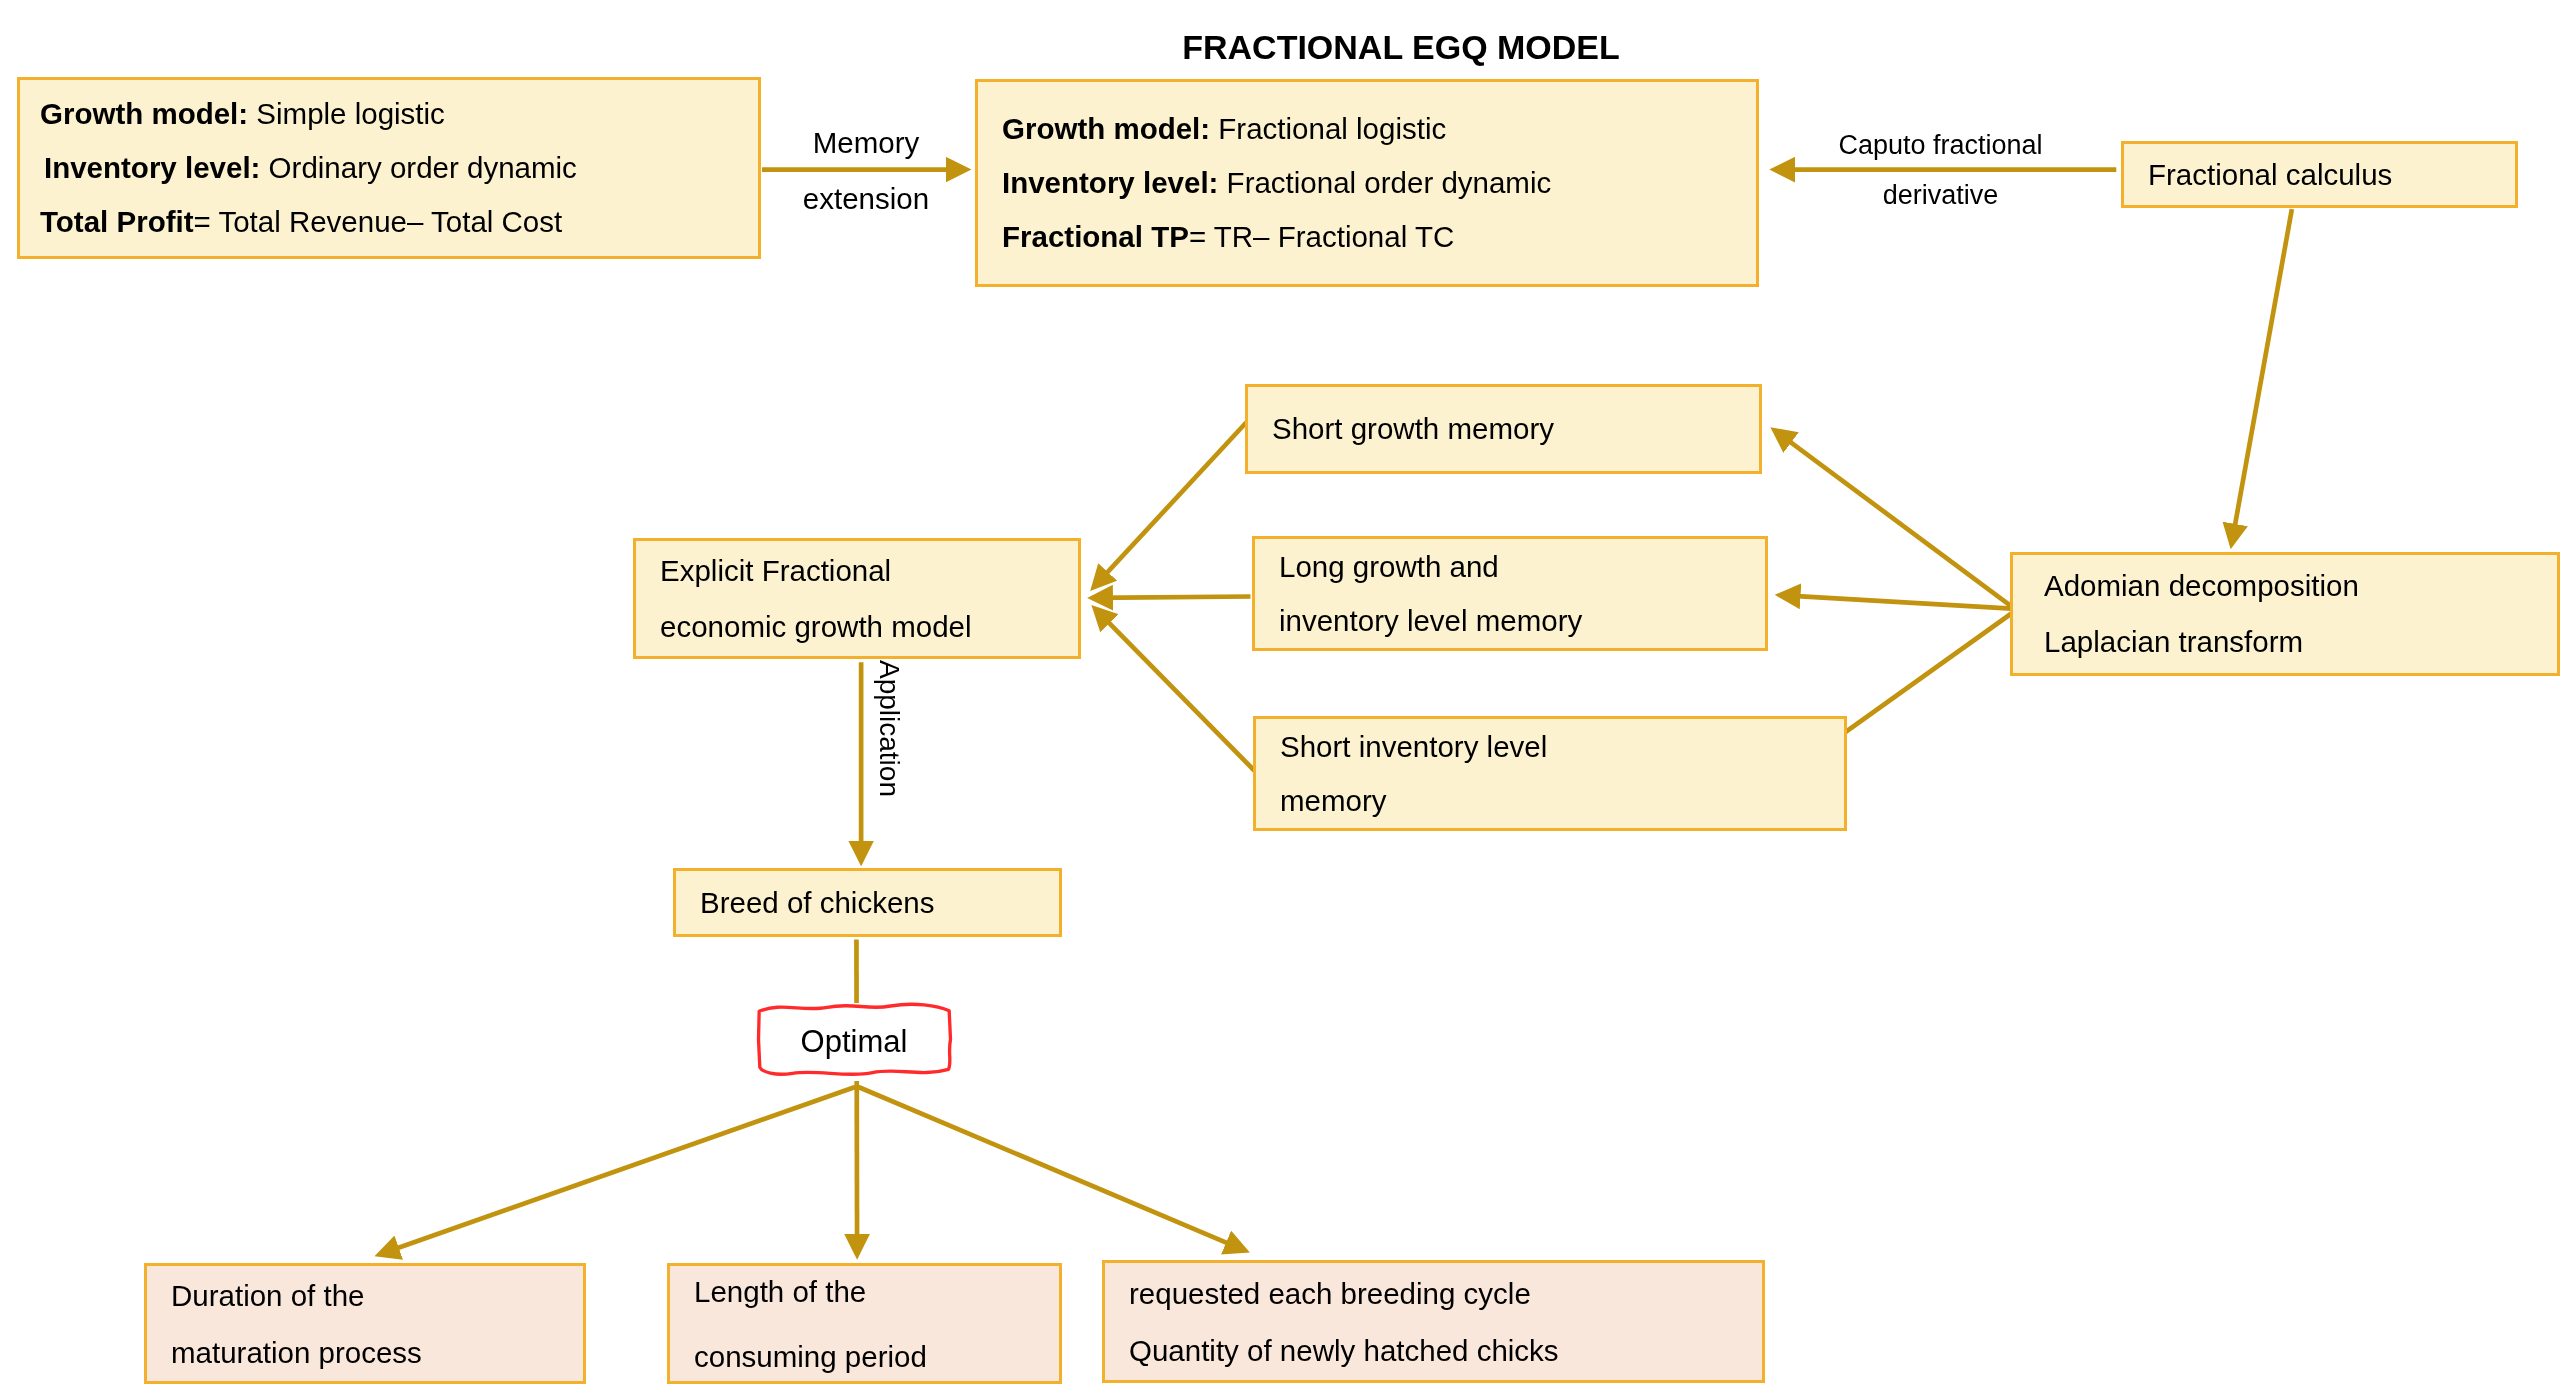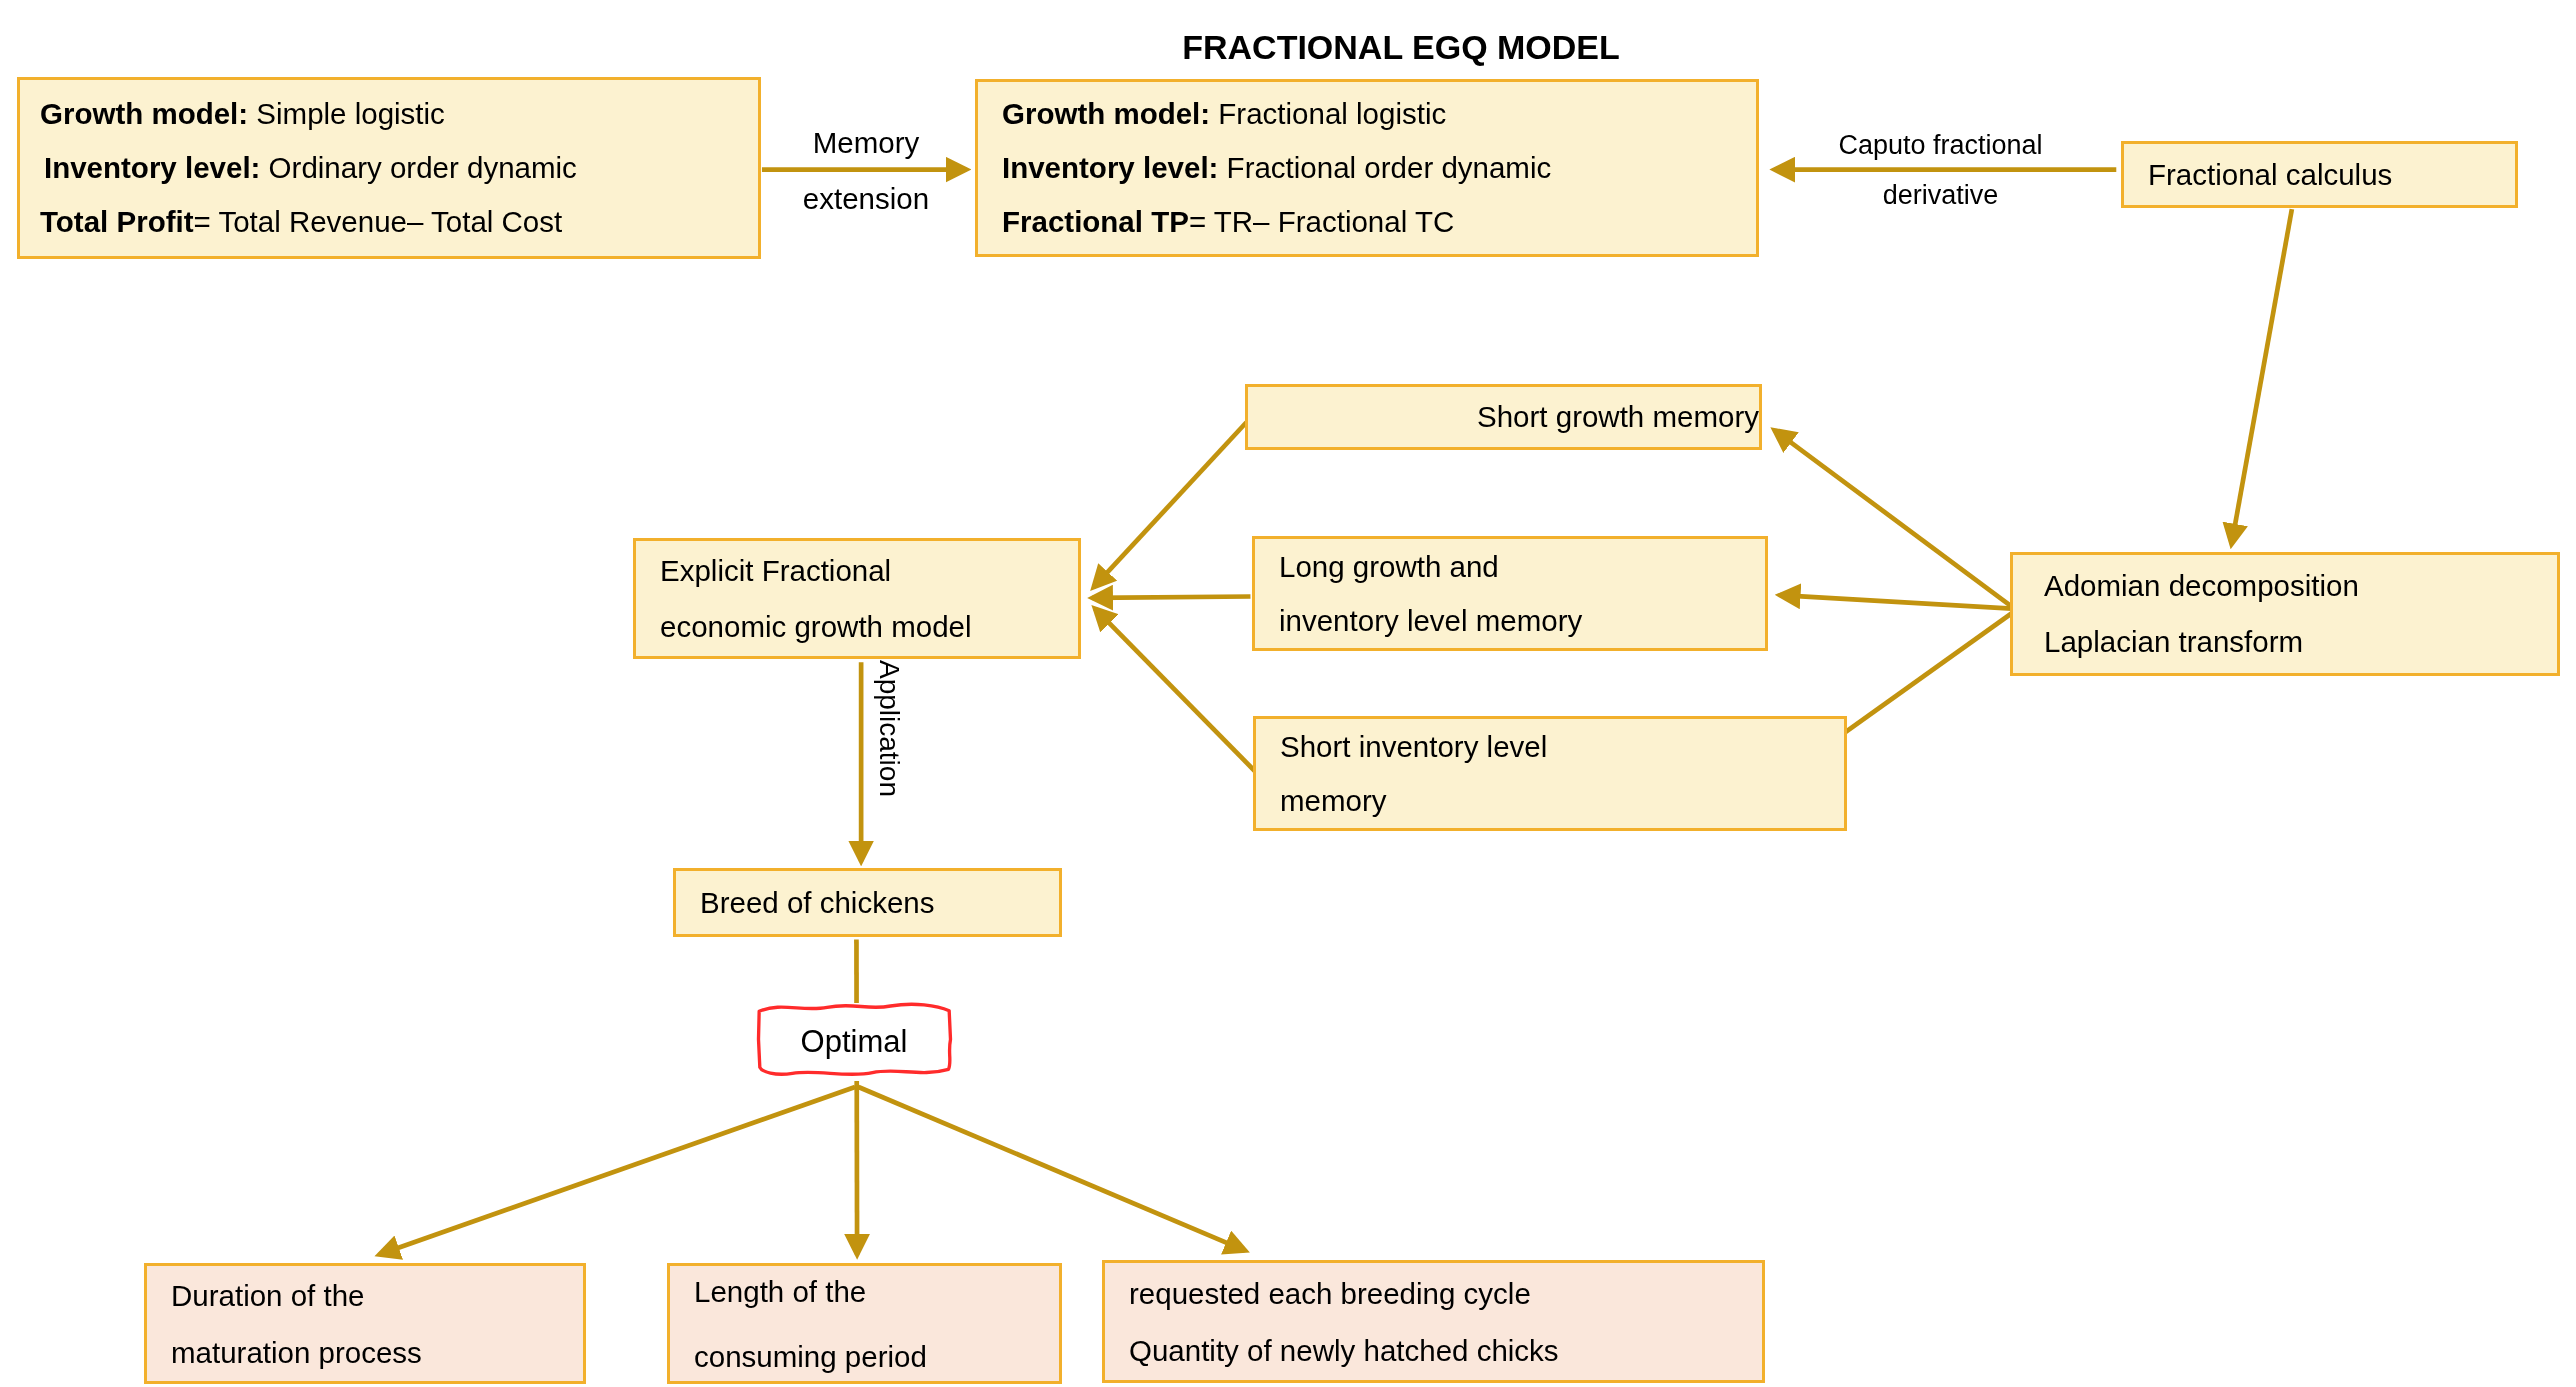--- a/index.html
+++ b/index.html
@@ -73,42 +73,42 @@
   </svg>
 
   <div class="heading" style="left:1066px;top:28px;width:670px;">FRACTIONAL EGQ MODEL</div>
 
   <div class="box" style="left:17px;top:77px;width:744px;height:182px;line-height:54px;">
     <div class="ln" style="padding-left:20px;"><span class="b">Growth model:</span><span> Simple logistic</span></div>
     <div class="ln" style=""><span class="b">Inventory level:</span><span> Ordinary order dynamic</span></div>
     <div class="ln" style="padding-left:20px;"><span class="b">Total Profit</span><span>= Total Revenue– Total Cost</span></div>
   </div>
 
-  <div class="box" style="left:975px;top:79px;width:784px;height:178px;line-height:54px;">
+  <div class="box" style="left:975px;top:79px;width:784px;height:208px;line-height:54px;">
     <div class="ln"><span class="b">Growth model:</span><span> Fractional logistic</span></div>
     <div class="ln"><span class="b">Inventory level:</span><span> Fractional order dynamic</span></div>
     <div class="ln"><span class="b">Fractional TP</span><span>= TR– Fractional TC</span></div>
   </div>
 
   <div class="edge-label" style="left:732px;top:126px;width:268px;">Memory</div>
   <div class="edge-label" style="left:732px;top:182px;width:268px;">extension</div>
 
   <div class="edge-label small" style="left:1773px;top:130px;width:335px;">Caputo fractional</div>
   <div class="edge-label small" style="left:1773px;top:180px;width:335px;">derivative</div>
 
   <div class="box" style="left:2121px;top:141px;width:397px;height:67px;">
     <div class="ln">Fractional calculus</div>
   </div>
 
   <div class="box" style="left:2010px;top:552px;width:550px;height:124px;line-height:56px;">
     <div class="ln" style="padding-left:31px;">Adomian decomposition</div>
     <div class="ln" style="padding-left:31px;">Laplacian transform</div>
   </div>
 
-  <div class="box" style="left:1245px;top:384px;width:517px;height:66px;align-items:flex-end;">
+  <div class="box" style="left:1245px;top:384px;width:517px;height:90px;">
     <div class="ln">Short growth memory</div>
   </div>
 
   <div class="box" style="left:1252px;top:536px;width:516px;height:115px;line-height:54px;">
     <div class="ln">Long growth and</div>
     <div class="ln">inventory level memory</div>
   </div>
 
   <div class="box" style="left:1253px;top:716px;width:594px;height:115px;line-height:54px;">
     <div class="ln">Short inventory level</div>

